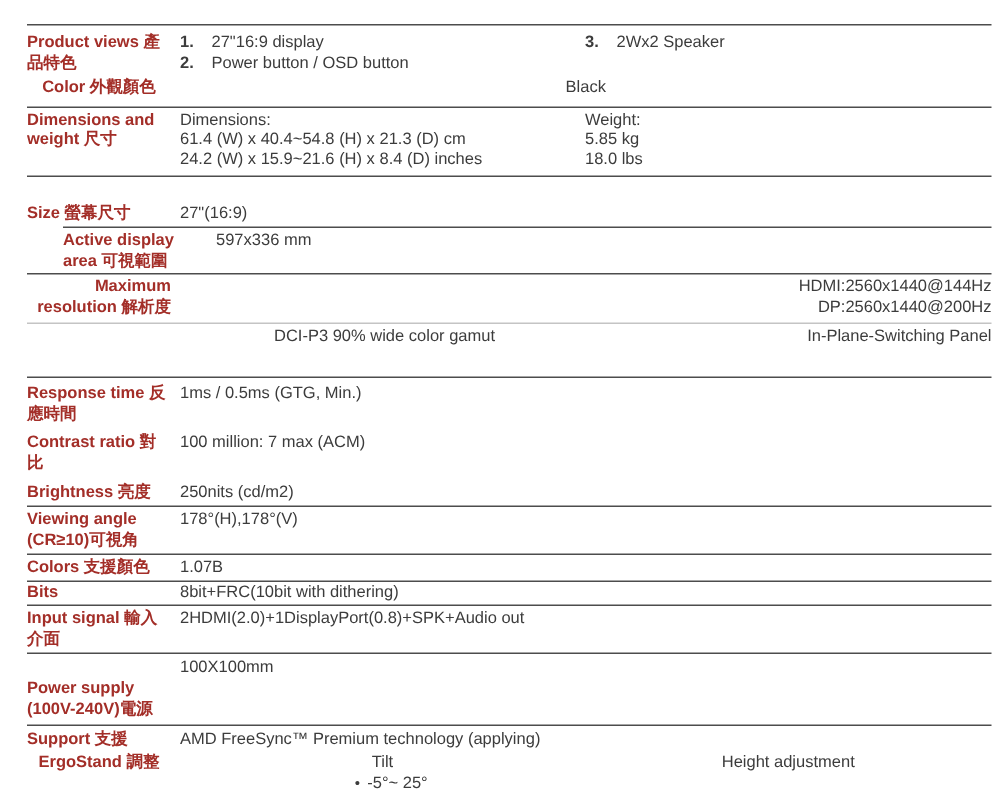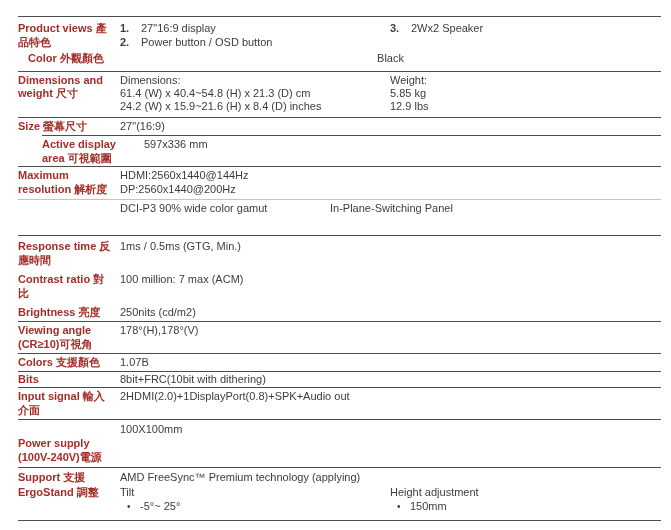--- a/index.html
+++ b/index.html
@@ -40,35 +40,35 @@
 
   .bullet-item { padding-left: 7px; }
   .bullet-item::before { content: "•"; display: inline-block; width: 13px; font-size: 10px; }
 
   .divider { border-top: 1px solid #c4c4c4; margin: 3px 0 2px 0; }
 
   .sec-a { padding: 4px 0 6px; }
   .sec-a .row-color { margin-top: 2px; text-align: center; }
   .sec-b { padding: 2px 0 4px; }
   .sec-b .row { line-height: 13px; }
-  .sec-c { padding: 1px 0 2px; }
+  .sec-c { padding: 17px 0 2px; }
   .sec-d { padding: 1px 0 1px; margin-left: 24px; }
-  .sec-e { padding: 2px 0 3px; }
+  .sec-e { padding: 2px 0 3px; text-align: right; }
   .sec-e .row { line-height: 13.5px; }
   .sec-f { padding: 3px 0 2px; margin-top: 16px; }
   .sec-f .row { margin-bottom: 5px; }
   .sec-f .row:last-child { margin-bottom: 0; }
   .sec-g { padding: 1px 0 2px; }
   .sec-h { padding: 1px 0 2px; }
   .sec-i { padding: 0 0 1px; }
   .sec-j { padding: 1px 0 2px; }
   .sec-k { padding: 2px 0 2px; }
   .sec-l { padding: 2px 0 3px; }
   .sec-m { padding: 2px 0 6px; }
-  .sec-m .row-ergostand { margin-top: 1px; }
+  .sec-m .row-ergostand { margin-top: 1px; text-align: center; }
 </style>
 </head>
 <body>
 
 <div class="page">
   <div class="spec-table">
 
     <section class="sec sec-a">
       <div class="row">
         <div class="label">Product views 產品特色</div>
@@ -99,21 +99,21 @@
       <div class="row">
         <div class="label">Dimensions and weight 尺寸</div>
         <div class="mid">
           <div>Dimensions:</div>
           <div>61.4 (W) x 40.4~54.8 (H) x 21.3 (D) cm</div>
           <div>24.2 (W) x 15.9~21.6 (H) x 8.4 (D) inches</div>
         </div>
         <div class="right">
           <div>Weight:</div>
           <div>5.85 kg</div>
-          <div>12.9 lbs</div>
+          <div>18.0 lbs</div>
         </div>
       </div>
     </section>
 
     <section class="sec sec-c">
       <div class="row">
         <div class="label">Size 螢幕尺寸</div>
         <div class="value">27"(16:9)</div>
       </div>
     </section>
@@ -201,20 +201,19 @@
       </div>
       <div class="row row-ergostand">
         <div class="label">ErgoStand 調整</div>
         <div class="mid">
           <div>Tilt</div>
           <div class="bullet-item">-5°~ 25°</div>
 
         </div>
         <div class="right">
           <div>Height adjustment</div>
-          <div class="bullet-item">150mm</div>
 
         </div>
       </div>
     </section>
 
   </div>
 </div>
 
 </body></html>

